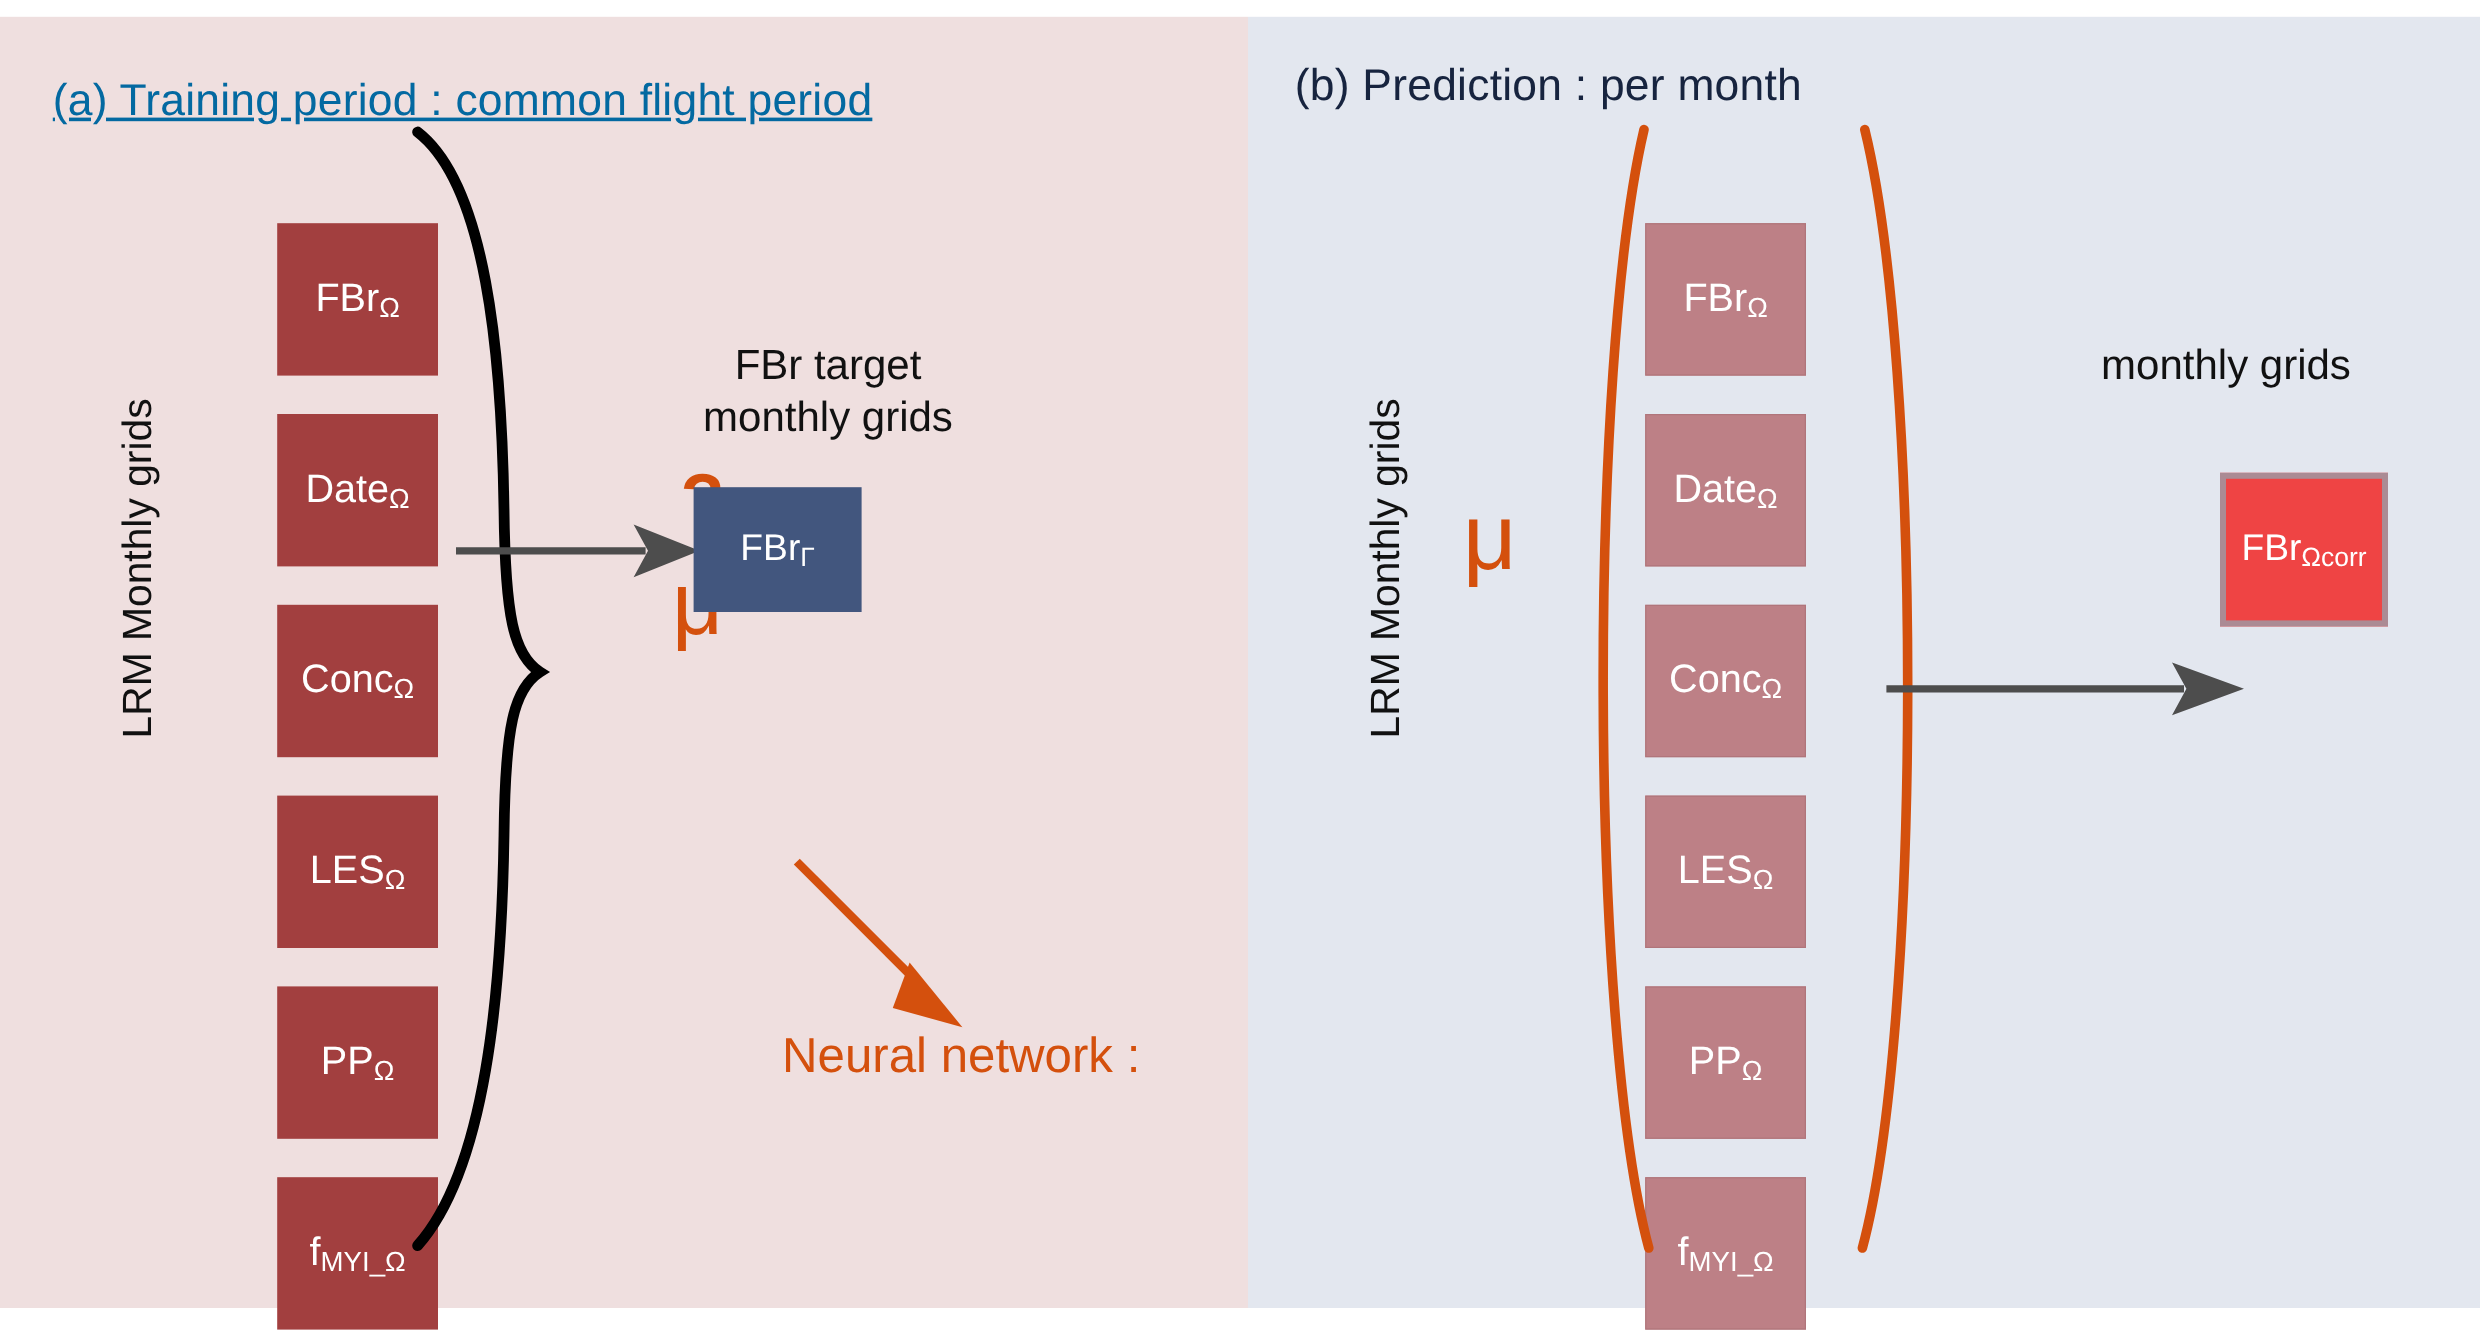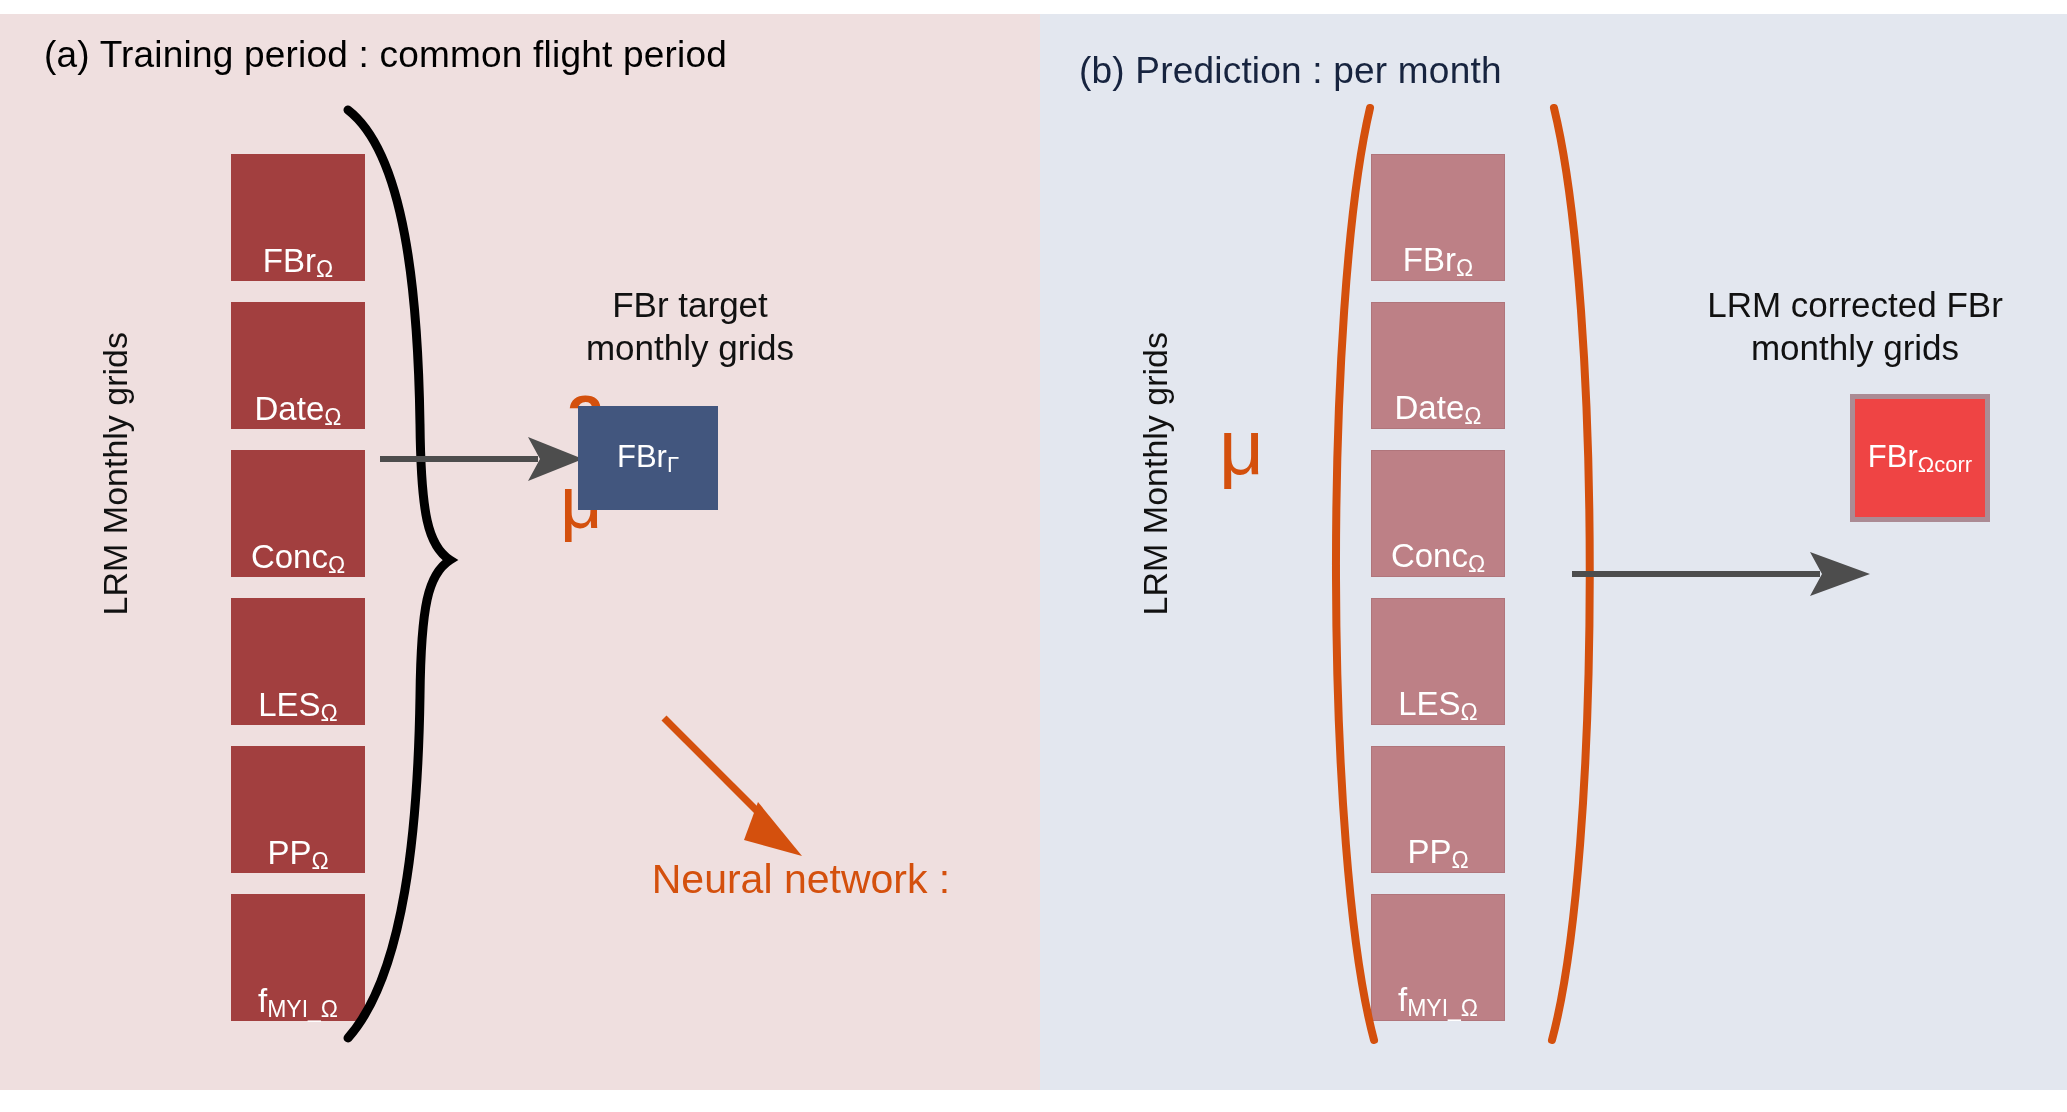--- a/index.html
+++ b/index.html
@@ -4,34 +4,34 @@
 <style>
   html,body{margin:0;padding:0;background:#ffffff;}
   body{font-family:"Liberation Sans","DejaVu Sans",sans-serif;}
   #stage{position:relative;width:2067px;height:1112px;background:#ffffff;overflow:hidden;}
 
   .panel{position:absolute;top:14px;height:1076px;}
   #panel-a{left:0px;width:1040px;background:#efdfdf;}
   #panel-b{left:1040px;width:1027px;background:#e3e7ef;}
 
   .panel-title{position:absolute;font-size:37px;letter-spacing:.2px;white-space:nowrap;}
-  #title-a{left:44px;top:20px;color:#000000;}
+  #title-a{left:44px;top:49px;color:#0369a1;text-decoration:underline;}
   #title-b{left:1079px;top:36px;color:#17243f;}
 
   .vlabel{position:absolute;font-size:34px;color:#111111;white-space:nowrap;
           writing-mode:vertical-rl;transform:rotate(180deg);transform-origin:center;}
   #vlabel-a{left:96px;top:318px;}
   #vlabel-b{left:1136px;top:318px;}
 
   .stack{position:absolute;}
   #stack-a{left:231px;top:140px;}
   #stack-b{left:1371px;top:140px;}
 
   .var-box{position:relative;width:134px;height:127px;margin-bottom:21px;
-           display:flex;align-items:flex-end;justify-content:center;}
+           display:flex;align-items:center;justify-content:center;margin-top:32px;}
   #stack-a .var-box{background:#a23f3f;}
   #stack-b .var-box{background:#bd8086;border:1px solid #b0757b;width:132px;height:125px;}
   .var-box span{color:#ffffff;font-size:33px;line-height:1;white-space:nowrap;}
   .var-box sub{font-size:23px;vertical-align:-.22em;}
 
   .brace{position:absolute;left:300px;top:80px;}
   .paren{position:absolute;left:1330px;top:80px;}
 
   .ann{position:absolute;white-space:nowrap;}
   #qmark{left:567px;top:368px;font-size:60px;color:#d4500d;font-weight:600;}
@@ -151,21 +151,20 @@
     </svg>
 
     <div class="ann" id="mu-b" style="left:179px;">μ</div>
 
     <svg id="arrow-b" width="330" height="60" viewBox="0 0 330 60" style="left:530px;">
       <line x1="2" y1="30" x2="250" y2="30" stroke="#4d4d4d" stroke-width="6"></line>
       <path d="M240 8 L300 30 L240 52 L252 30 Z" fill="#4d4d4d"></path>
     </svg>
 
     <div class="cap" id="cap-b" style="left:605px;">
-      <div>LRM corrected FBr</div>
       <div>monthly grids</div>
     </div>
 
     <div class="out-box" id="out-b" style="left:810px;">
       <span><span>FBr</span><sub>Ωcorr</sub></span>
     </div>
   </div>
 
 </div>
 

